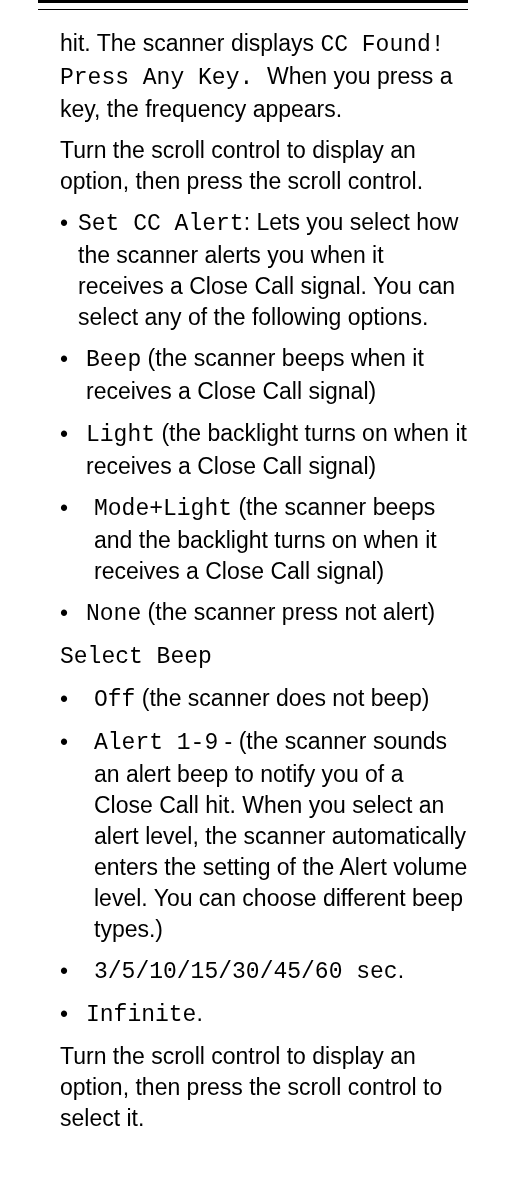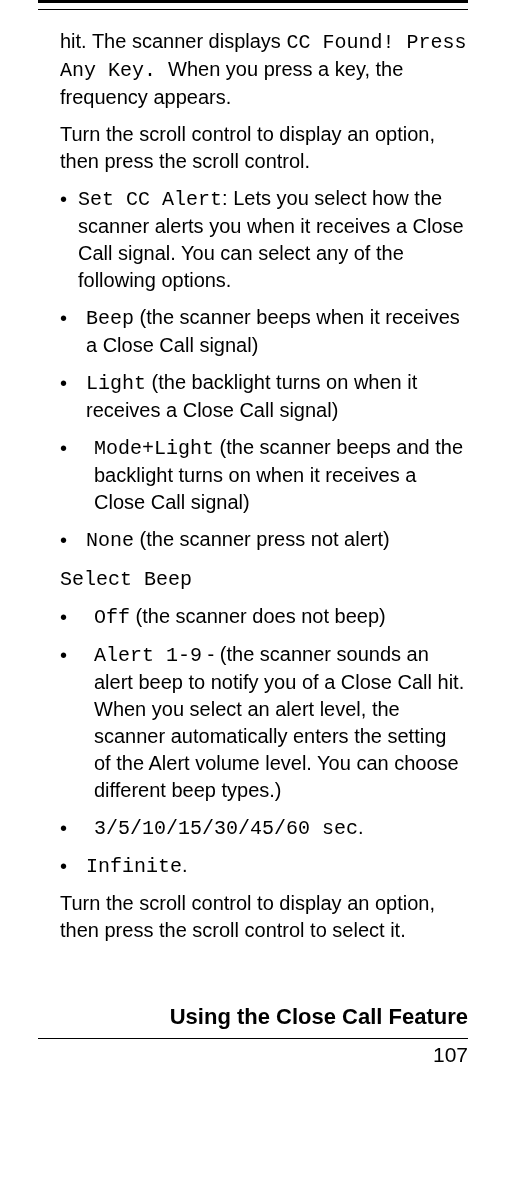--- a/index.html
+++ b/index.html
@@ -10,21 +10,21 @@
   }
   .rule-thick {
     border-top: 3px solid #000;
     margin-bottom: 6px;
   }
   .rule-thin {
     border-top: 1.5px solid #000;
     margin-bottom: 18px;
   }
   .content {
-    font-size: 20px;
+    font-size: 23px;
     line-height: 1.35;
     padding-left: 22px;
   }
   .para {
     margin-bottom: 10px;
   }
   .bullet-row {
     display: flex;
     margin-bottom: 10px;
   }

